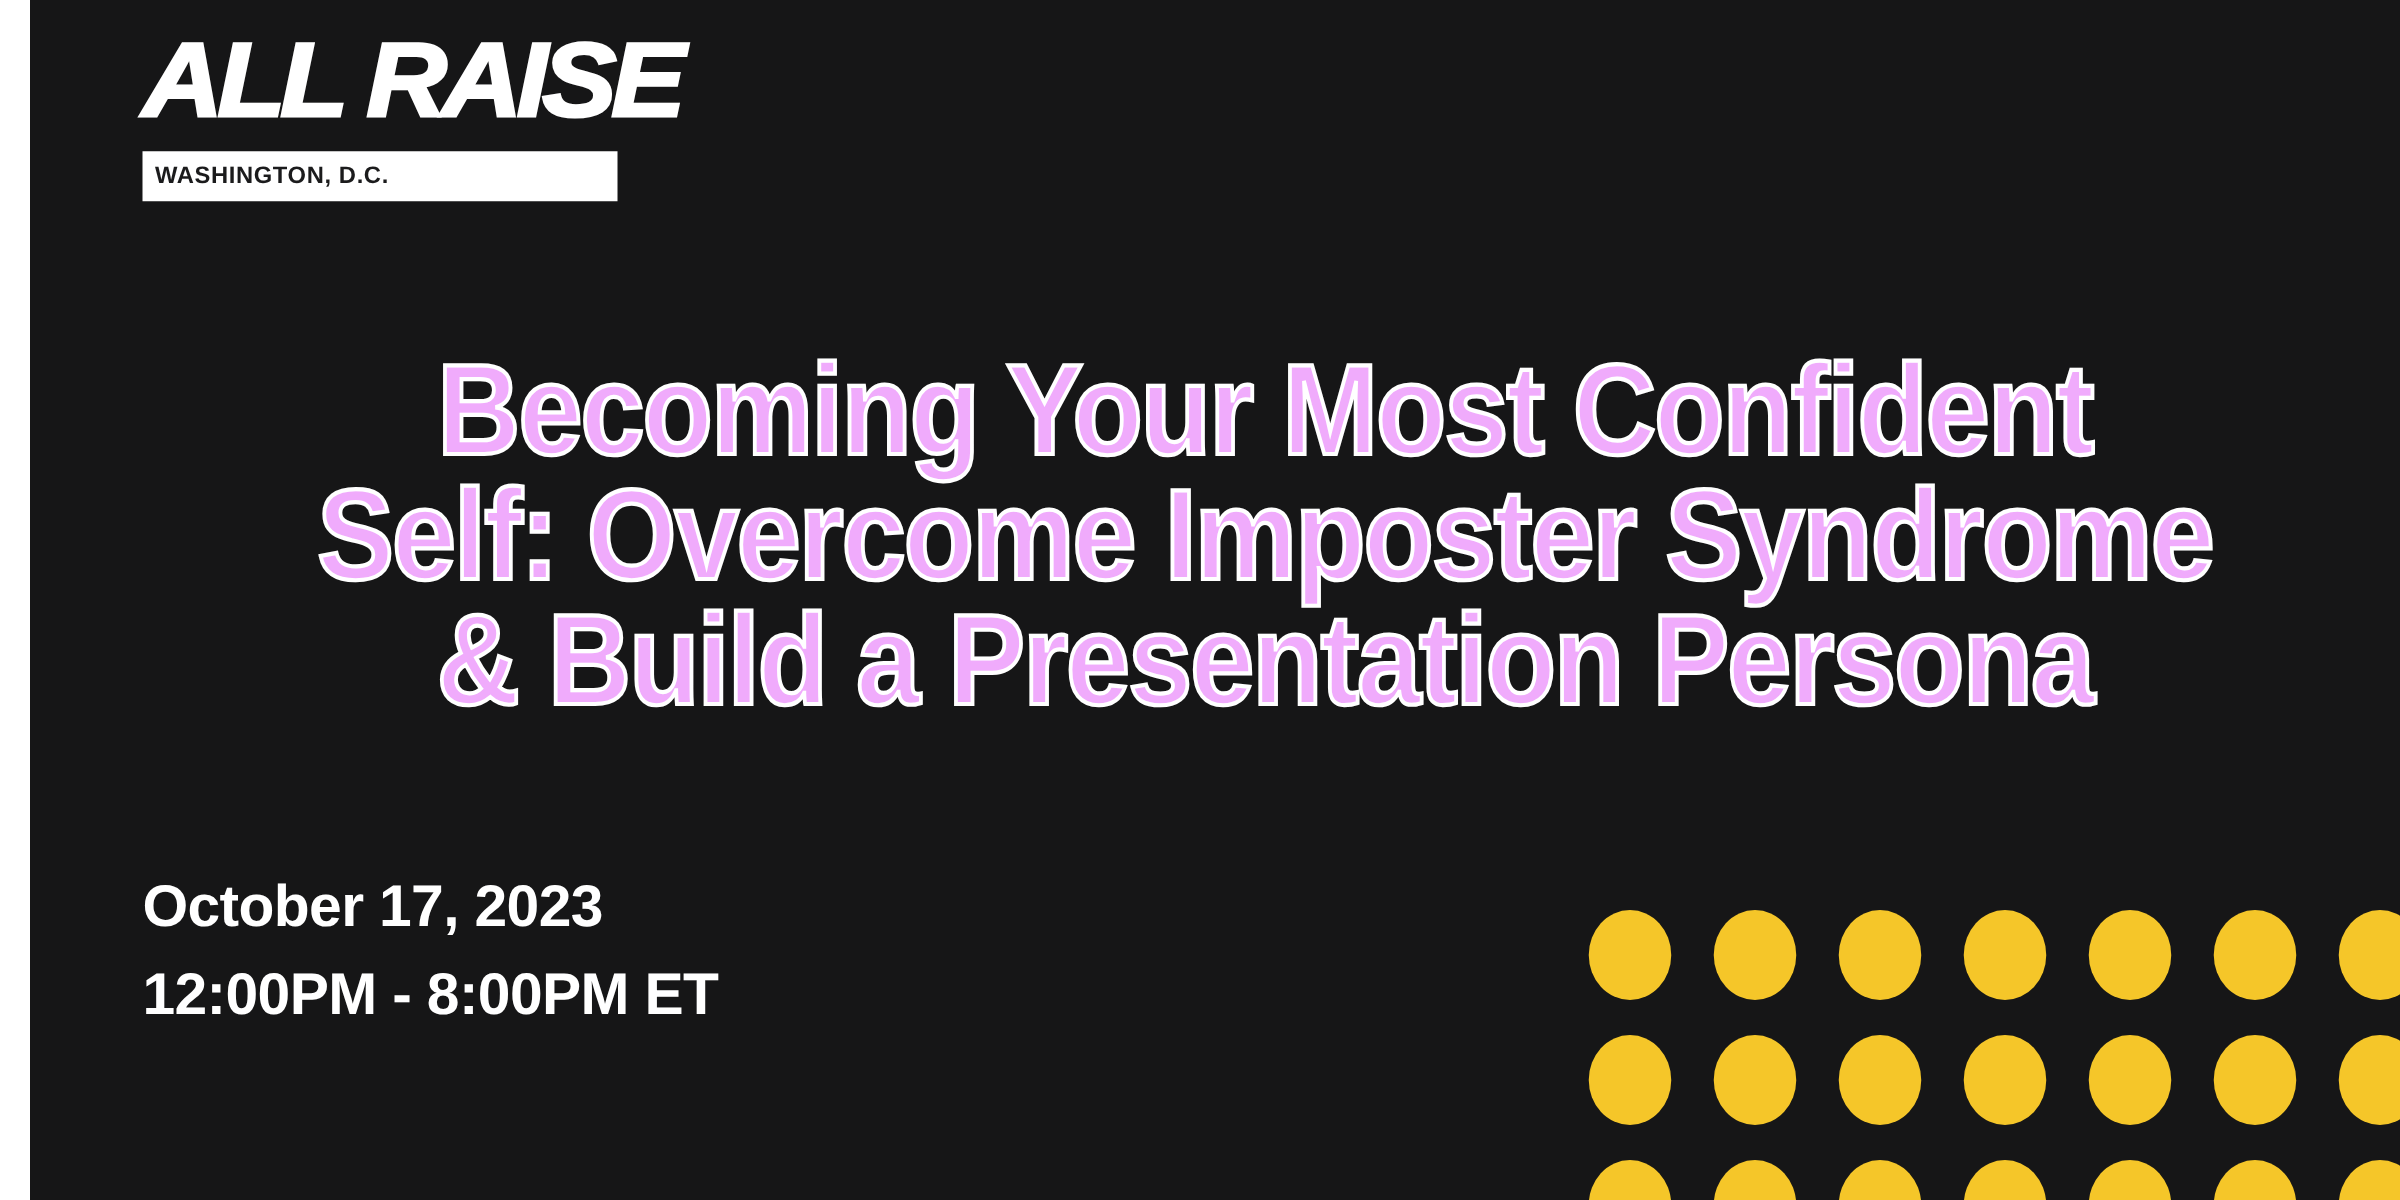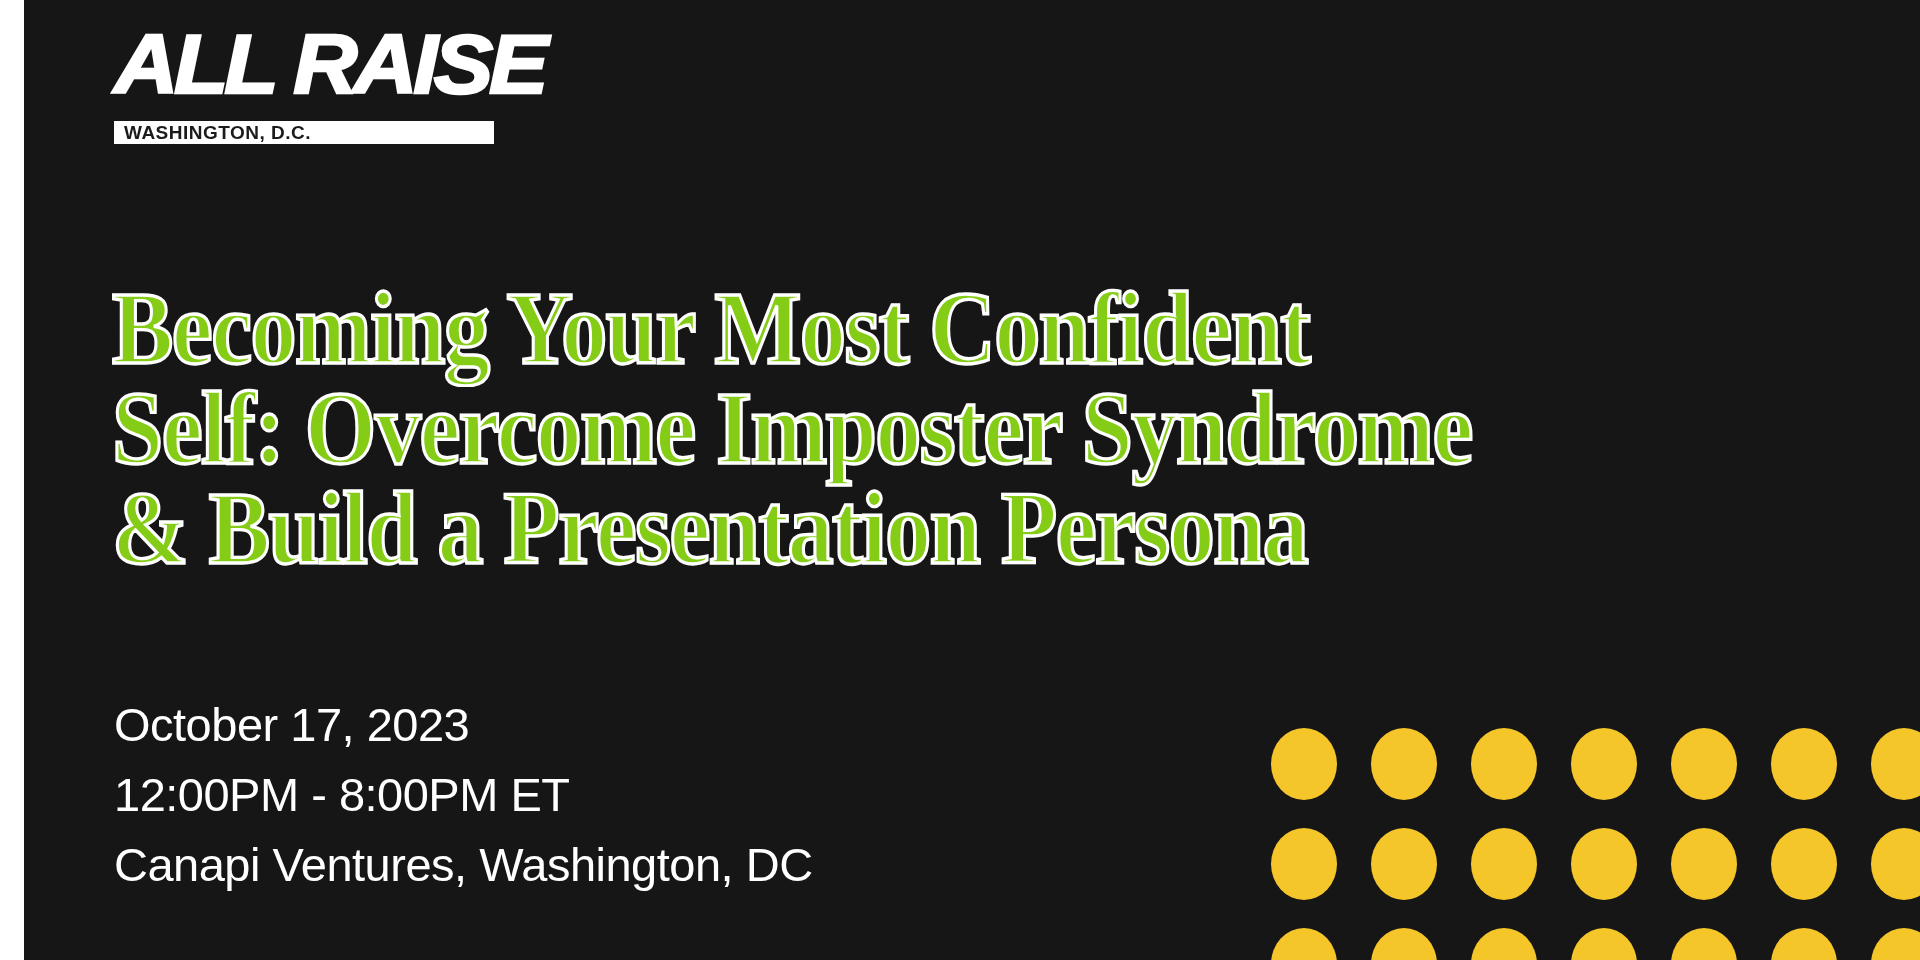--- a/index.html
+++ b/index.html
@@ -63,65 +63,66 @@
     letter-spacing: -4px;
     color: #FFFFFF;
     white-space: nowrap;
     transform: scaleX(1.06);
     transform-origin: left center;
     -webkit-text-stroke: 2.5px #FFFFFF;
   }
   .logo-bar {
     margin-top: 18px;
     width: 380px;
-    height: 23px;
+    height: 40px;
     background: #FFFFFF;
     display: flex;
     align-items: center;
   }
   .logo-bar-text {
     font-family: "Liberation Sans", sans-serif;
     font-weight: 700;
     font-size: 19px;
     letter-spacing: 0.5px;
     color: #1B1B1C;
     padding-left: 10px;
     white-space: nowrap;
   }
 
   
   .headline {
     position: absolute;
     left: 88px;
     top: 215px;
     width: 1800px;
-    color: #84cc16;
-    font-family: Liberation Serif, serif;
+    color: #f0abfc;
+    font-family: Liberation Sans, sans-serif;
     font-weight: 700;
     font-size: 92px;
     line-height: 1.0;
     letter-spacing: -1.5px;
+    text-align: center;
     -webkit-text-stroke: 3px #FFFFFF;
   }
   .headline-line {
     display: block;
     white-space: nowrap;
     transform: scaleY(1.12);
     transform-origin: left top;
     margin-bottom: 8px;
   }
 
   
   .details {
     position: absolute;
     left: 90px;
     top: 690px;
     color: #FFFFFF;
     font-family: "Liberation Sans", sans-serif;
-    font-weight: 400;
+    font-weight: 700;
     font-size: 47px;
     line-height: 70px;
     letter-spacing: -0.5px;
   }
   .details-line {
     display: block;
     white-space: nowrap;
   }
 </style>
 </head>
@@ -164,16 +165,15 @@
 
   <h1 class="headline">
     <span class="headline-line">Becoming Your Most Confident</span>
     <span class="headline-line">Self: Overcome Imposter Syndrome</span>
     <span class="headline-line">&amp; Build a Presentation Persona</span>
   </h1>
 
   <div class="details">
     <span class="details-line">October 17, 2023</span>
     <span class="details-line">12:00PM - 8:00PM ET</span>
-    <span class="details-line">Canapi Ventures, Washington, DC</span>
   </div>
 
 </div>
 
 </body></html>

